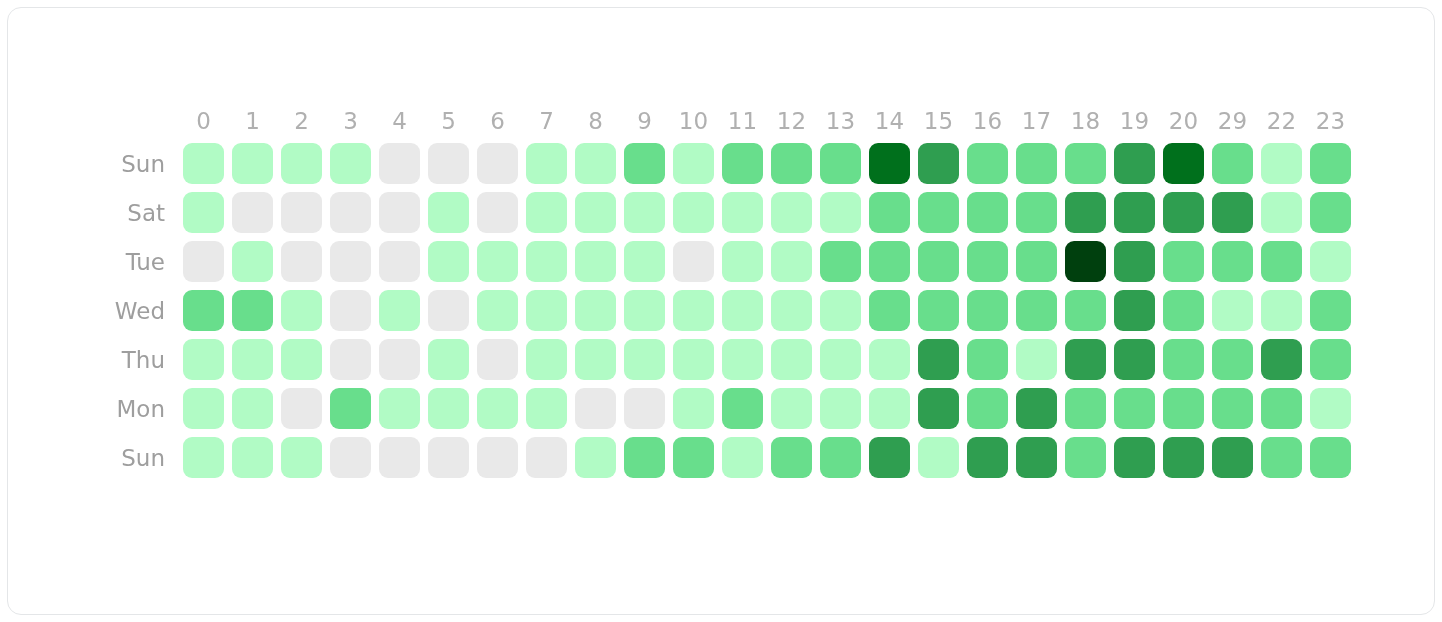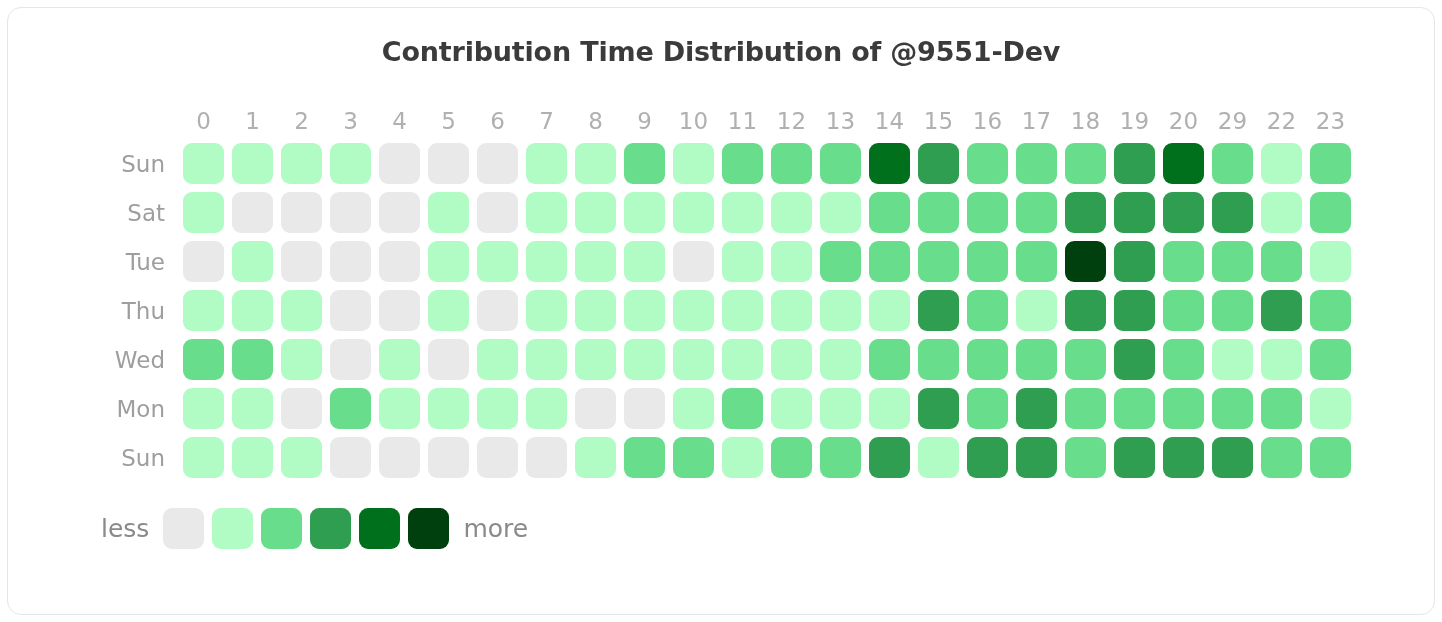--- a/index.html
+++ b/index.html
@@ -129,21 +129,20 @@
     margin-right: 8px;
   }
   .legend-sw:last-child { margin-right: 0; }
 </style>
 </head>
 <body>
 
 <div id="app">
   <div class="card">
 
-    <h1 class="card-title">Contribution Time Distribution of @9551-Dev</h1>
 
     <div class="chart-wrap">
       <table class="heat">
         <thead>
           <tr id="hour-header-row">
             <th class="corner"></th>
           <th class="hour-head">0</th>
               <th class="hour-head">1</th>
               <th class="hour-head">2</th>
               <th class="hour-head">3</th>
@@ -389,164 +388,164 @@
                 <span class="cell" style="background: rgb(104, 222, 140);"></span>
               </td>
               <td class="cell-td">
                 <span class="cell" style="background: rgb(104, 222, 140);"></span>
               </td>
               <td class="cell-td">
                 <span class="cell" style="background: rgb(177, 251, 197);"></span>
               </td>
             </tr>
             <tr>
-              <th class="day-head">Thu</th>
-              <td class="cell-td">
-                <span class="cell" style="background: rgb(177, 251, 197);"></span>
-              </td>
-              <td class="cell-td">
-                <span class="cell" style="background: rgb(177, 251, 197);"></span>
-              </td>
-              <td class="cell-td">
-                <span class="cell" style="background: rgb(177, 251, 197);"></span>
-              </td>
-              <td class="cell-td">
-                <span class="cell" style="background: rgb(233, 233, 233);"></span>
-              </td>
-              <td class="cell-td">
-                <span class="cell" style="background: rgb(233, 233, 233);"></span>
-              </td>
-              <td class="cell-td">
-                <span class="cell" style="background: rgb(177, 251, 197);"></span>
-              </td>
-              <td class="cell-td">
-                <span class="cell" style="background: rgb(233, 233, 233);"></span>
-              </td>
-              <td class="cell-td">
-                <span class="cell" style="background: rgb(177, 251, 197);"></span>
-              </td>
-              <td class="cell-td">
-                <span class="cell" style="background: rgb(177, 251, 197);"></span>
-              </td>
-              <td class="cell-td">
-                <span class="cell" style="background: rgb(177, 251, 197);"></span>
-              </td>
-              <td class="cell-td">
-                <span class="cell" style="background: rgb(177, 251, 197);"></span>
-              </td>
-              <td class="cell-td">
-                <span class="cell" style="background: rgb(177, 251, 197);"></span>
-              </td>
-              <td class="cell-td">
-                <span class="cell" style="background: rgb(177, 251, 197);"></span>
-              </td>
-              <td class="cell-td">
-                <span class="cell" style="background: rgb(177, 251, 197);"></span>
-              </td>
-              <td class="cell-td">
-                <span class="cell" style="background: rgb(177, 251, 197);"></span>
-              </td>
-              <td class="cell-td">
-                <span class="cell" style="background: rgb(47, 158, 80);"></span>
-              </td>
-              <td class="cell-td">
-                <span class="cell" style="background: rgb(104, 222, 140);"></span>
-              </td>
-              <td class="cell-td">
-                <span class="cell" style="background: rgb(177, 251, 197);"></span>
-              </td>
-              <td class="cell-td">
-                <span class="cell" style="background: rgb(47, 158, 80);"></span>
-              </td>
-              <td class="cell-td">
-                <span class="cell" style="background: rgb(47, 158, 80);"></span>
-              </td>
-              <td class="cell-td">
-                <span class="cell" style="background: rgb(104, 222, 140);"></span>
-              </td>
-              <td class="cell-td">
-                <span class="cell" style="background: rgb(104, 222, 140);"></span>
-              </td>
-              <td class="cell-td">
-                <span class="cell" style="background: rgb(47, 158, 80);"></span>
+              <th class="day-head">Wed</th>
+              <td class="cell-td">
+                <span class="cell" style="background: rgb(104, 222, 140);"></span>
+              </td>
+              <td class="cell-td">
+                <span class="cell" style="background: rgb(104, 222, 140);"></span>
+              </td>
+              <td class="cell-td">
+                <span class="cell" style="background: rgb(177, 251, 197);"></span>
+              </td>
+              <td class="cell-td">
+                <span class="cell" style="background: rgb(233, 233, 233);"></span>
+              </td>
+              <td class="cell-td">
+                <span class="cell" style="background: rgb(177, 251, 197);"></span>
+              </td>
+              <td class="cell-td">
+                <span class="cell" style="background: rgb(233, 233, 233);"></span>
+              </td>
+              <td class="cell-td">
+                <span class="cell" style="background: rgb(177, 251, 197);"></span>
+              </td>
+              <td class="cell-td">
+                <span class="cell" style="background: rgb(177, 251, 197);"></span>
+              </td>
+              <td class="cell-td">
+                <span class="cell" style="background: rgb(177, 251, 197);"></span>
+              </td>
+              <td class="cell-td">
+                <span class="cell" style="background: rgb(177, 251, 197);"></span>
+              </td>
+              <td class="cell-td">
+                <span class="cell" style="background: rgb(177, 251, 197);"></span>
+              </td>
+              <td class="cell-td">
+                <span class="cell" style="background: rgb(177, 251, 197);"></span>
+              </td>
+              <td class="cell-td">
+                <span class="cell" style="background: rgb(177, 251, 197);"></span>
+              </td>
+              <td class="cell-td">
+                <span class="cell" style="background: rgb(177, 251, 197);"></span>
+              </td>
+              <td class="cell-td">
+                <span class="cell" style="background: rgb(104, 222, 140);"></span>
+              </td>
+              <td class="cell-td">
+                <span class="cell" style="background: rgb(104, 222, 140);"></span>
+              </td>
+              <td class="cell-td">
+                <span class="cell" style="background: rgb(104, 222, 140);"></span>
+              </td>
+              <td class="cell-td">
+                <span class="cell" style="background: rgb(104, 222, 140);"></span>
+              </td>
+              <td class="cell-td">
+                <span class="cell" style="background: rgb(104, 222, 140);"></span>
+              </td>
+              <td class="cell-td">
+                <span class="cell" style="background: rgb(47, 158, 80);"></span>
+              </td>
+              <td class="cell-td">
+                <span class="cell" style="background: rgb(104, 222, 140);"></span>
+              </td>
+              <td class="cell-td">
+                <span class="cell" style="background: rgb(177, 251, 197);"></span>
+              </td>
+              <td class="cell-td">
+                <span class="cell" style="background: rgb(177, 251, 197);"></span>
               </td>
               <td class="cell-td">
                 <span class="cell" style="background: rgb(104, 222, 140);"></span>
               </td>
             </tr>
             <tr>
-              <th class="day-head">Wed</th>
-              <td class="cell-td">
-                <span class="cell" style="background: rgb(104, 222, 140);"></span>
-              </td>
-              <td class="cell-td">
-                <span class="cell" style="background: rgb(104, 222, 140);"></span>
-              </td>
-              <td class="cell-td">
-                <span class="cell" style="background: rgb(177, 251, 197);"></span>
-              </td>
-              <td class="cell-td">
-                <span class="cell" style="background: rgb(233, 233, 233);"></span>
-              </td>
-              <td class="cell-td">
-                <span class="cell" style="background: rgb(177, 251, 197);"></span>
-              </td>
-              <td class="cell-td">
-                <span class="cell" style="background: rgb(233, 233, 233);"></span>
-              </td>
-              <td class="cell-td">
-                <span class="cell" style="background: rgb(177, 251, 197);"></span>
-              </td>
-              <td class="cell-td">
-                <span class="cell" style="background: rgb(177, 251, 197);"></span>
-              </td>
-              <td class="cell-td">
-                <span class="cell" style="background: rgb(177, 251, 197);"></span>
-              </td>
-              <td class="cell-td">
-                <span class="cell" style="background: rgb(177, 251, 197);"></span>
-              </td>
-              <td class="cell-td">
-                <span class="cell" style="background: rgb(177, 251, 197);"></span>
-              </td>
-              <td class="cell-td">
-                <span class="cell" style="background: rgb(177, 251, 197);"></span>
-              </td>
-              <td class="cell-td">
-                <span class="cell" style="background: rgb(177, 251, 197);"></span>
-              </td>
-              <td class="cell-td">
-                <span class="cell" style="background: rgb(177, 251, 197);"></span>
-              </td>
-              <td class="cell-td">
-                <span class="cell" style="background: rgb(104, 222, 140);"></span>
-              </td>
-              <td class="cell-td">
-                <span class="cell" style="background: rgb(104, 222, 140);"></span>
-              </td>
-              <td class="cell-td">
-                <span class="cell" style="background: rgb(104, 222, 140);"></span>
-              </td>
-              <td class="cell-td">
-                <span class="cell" style="background: rgb(104, 222, 140);"></span>
-              </td>
-              <td class="cell-td">
-                <span class="cell" style="background: rgb(104, 222, 140);"></span>
-              </td>
-              <td class="cell-td">
-                <span class="cell" style="background: rgb(47, 158, 80);"></span>
-              </td>
-              <td class="cell-td">
-                <span class="cell" style="background: rgb(104, 222, 140);"></span>
-              </td>
-              <td class="cell-td">
-                <span class="cell" style="background: rgb(177, 251, 197);"></span>
-              </td>
-              <td class="cell-td">
-                <span class="cell" style="background: rgb(177, 251, 197);"></span>
+              <th class="day-head">Thu</th>
+              <td class="cell-td">
+                <span class="cell" style="background: rgb(177, 251, 197);"></span>
+              </td>
+              <td class="cell-td">
+                <span class="cell" style="background: rgb(177, 251, 197);"></span>
+              </td>
+              <td class="cell-td">
+                <span class="cell" style="background: rgb(177, 251, 197);"></span>
+              </td>
+              <td class="cell-td">
+                <span class="cell" style="background: rgb(233, 233, 233);"></span>
+              </td>
+              <td class="cell-td">
+                <span class="cell" style="background: rgb(233, 233, 233);"></span>
+              </td>
+              <td class="cell-td">
+                <span class="cell" style="background: rgb(177, 251, 197);"></span>
+              </td>
+              <td class="cell-td">
+                <span class="cell" style="background: rgb(233, 233, 233);"></span>
+              </td>
+              <td class="cell-td">
+                <span class="cell" style="background: rgb(177, 251, 197);"></span>
+              </td>
+              <td class="cell-td">
+                <span class="cell" style="background: rgb(177, 251, 197);"></span>
+              </td>
+              <td class="cell-td">
+                <span class="cell" style="background: rgb(177, 251, 197);"></span>
+              </td>
+              <td class="cell-td">
+                <span class="cell" style="background: rgb(177, 251, 197);"></span>
+              </td>
+              <td class="cell-td">
+                <span class="cell" style="background: rgb(177, 251, 197);"></span>
+              </td>
+              <td class="cell-td">
+                <span class="cell" style="background: rgb(177, 251, 197);"></span>
+              </td>
+              <td class="cell-td">
+                <span class="cell" style="background: rgb(177, 251, 197);"></span>
+              </td>
+              <td class="cell-td">
+                <span class="cell" style="background: rgb(177, 251, 197);"></span>
+              </td>
+              <td class="cell-td">
+                <span class="cell" style="background: rgb(47, 158, 80);"></span>
+              </td>
+              <td class="cell-td">
+                <span class="cell" style="background: rgb(104, 222, 140);"></span>
+              </td>
+              <td class="cell-td">
+                <span class="cell" style="background: rgb(177, 251, 197);"></span>
+              </td>
+              <td class="cell-td">
+                <span class="cell" style="background: rgb(47, 158, 80);"></span>
+              </td>
+              <td class="cell-td">
+                <span class="cell" style="background: rgb(47, 158, 80);"></span>
+              </td>
+              <td class="cell-td">
+                <span class="cell" style="background: rgb(104, 222, 140);"></span>
+              </td>
+              <td class="cell-td">
+                <span class="cell" style="background: rgb(104, 222, 140);"></span>
+              </td>
+              <td class="cell-td">
+                <span class="cell" style="background: rgb(47, 158, 80);"></span>
               </td>
               <td class="cell-td">
                 <span class="cell" style="background: rgb(104, 222, 140);"></span>
               </td>
             </tr>
             <tr>
               <th class="day-head">Mon</th>
               <td class="cell-td">
                 <span class="cell" style="background: rgb(177, 251, 197);"></span>
               </td>
@@ -692,27 +691,15 @@
                 <span class="cell" style="background: rgb(104, 222, 140);"></span>
               </td>
               <td class="cell-td">
                 <span class="cell" style="background: rgb(104, 222, 140);"></span>
               </td>
             </tr>
           </tbody>
       </table>
     </div>
 
-    <div class="legend">
-      <span class="legend-label">less</span>
-      <span class="legend-swatches" id="legend-swatches">
-          <span class="legend-sw" style="background: rgb(233, 233, 233);"></span>
-          <span class="legend-sw" style="background: rgb(177, 251, 197);"></span>
-          <span class="legend-sw" style="background: rgb(104, 222, 140);"></span>
-          <span class="legend-sw" style="background: rgb(47, 158, 80);"></span>
-          <span class="legend-sw" style="background: rgb(0, 112, 28);"></span>
-          <span class="legend-sw" style="background: rgb(0, 64, 14);"></span>
-        </span>
-      <span class="legend-label">more</span>
-    </div>
 
   </div>
 </div>
 
 </body></html>

